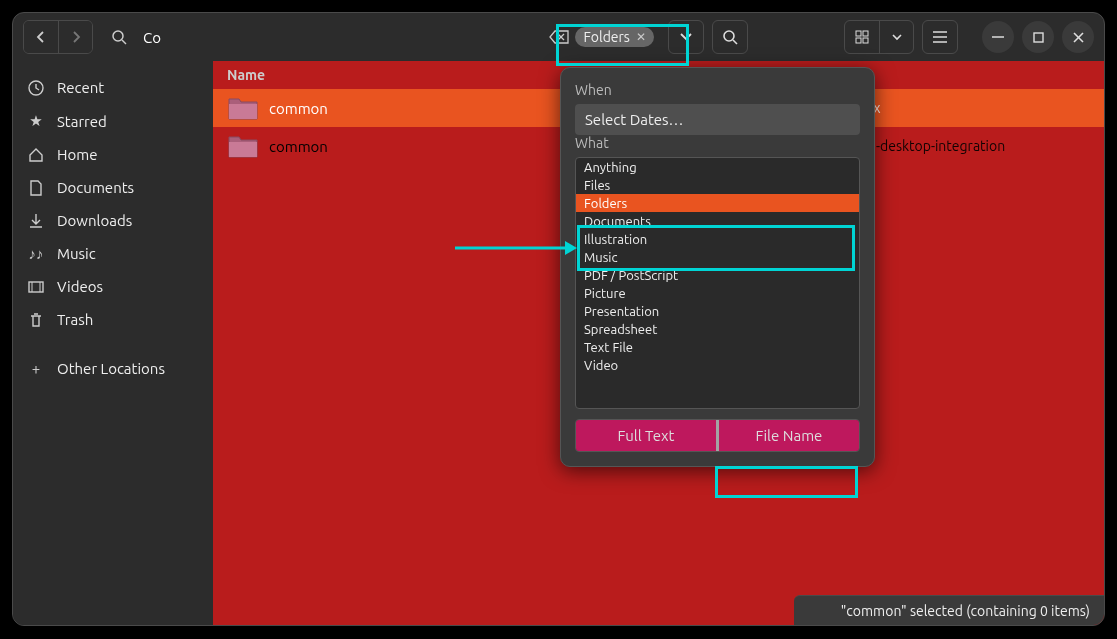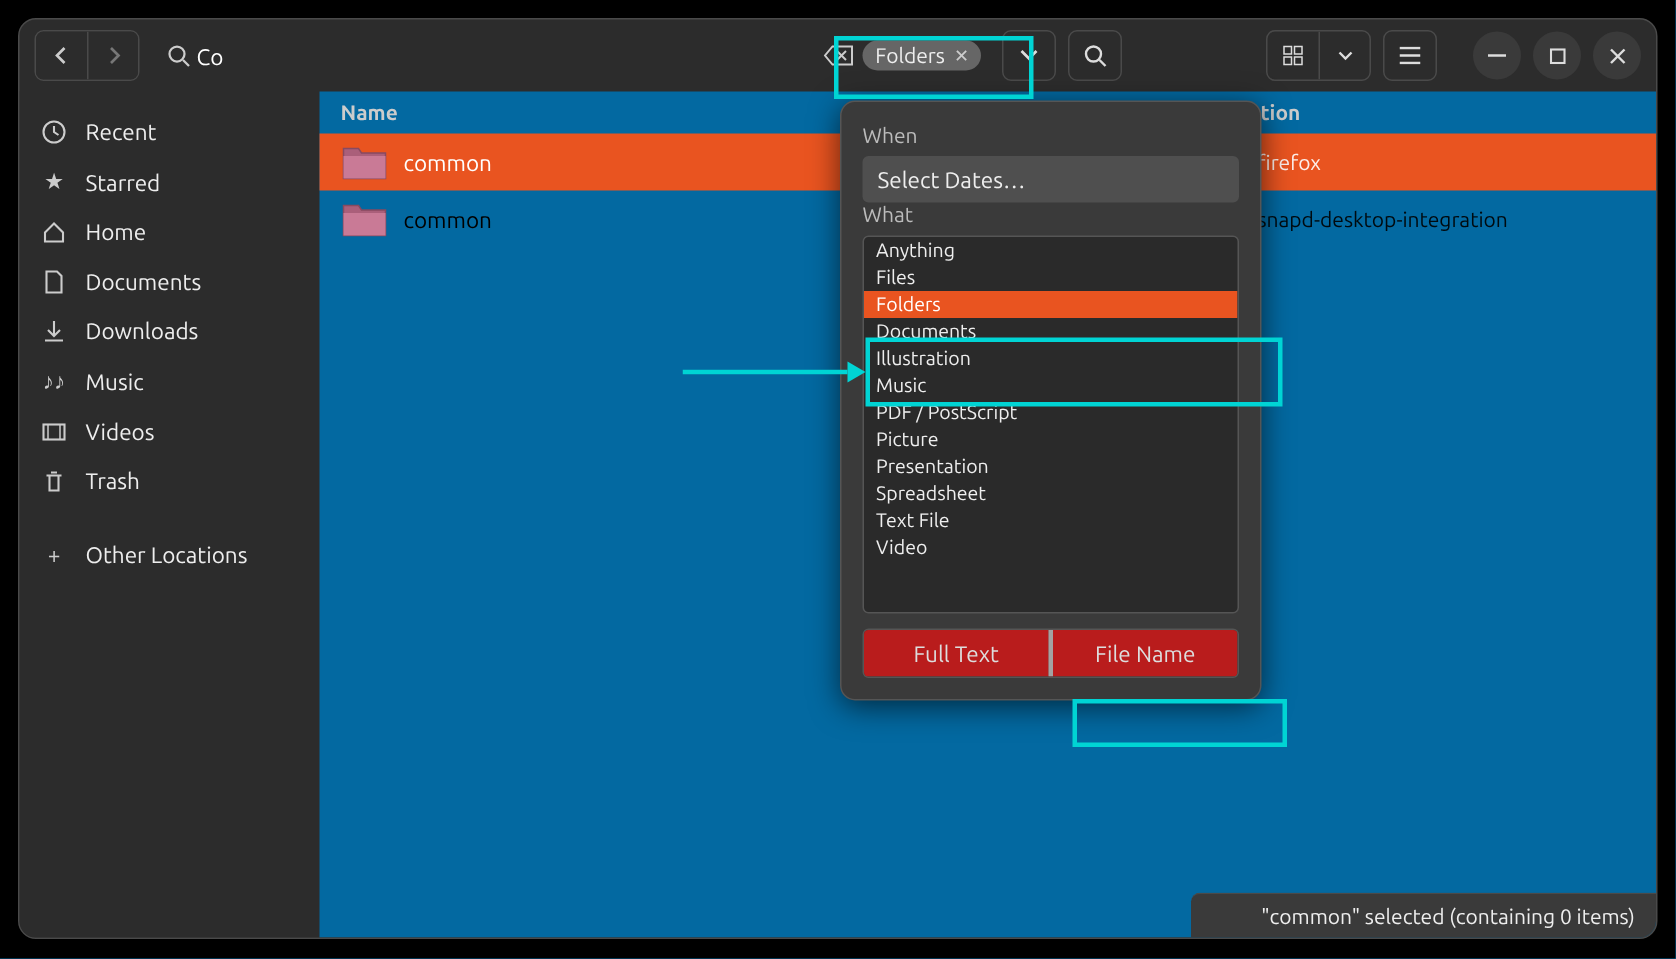--- a/index.html
+++ b/index.html
@@ -2,57 +2,57 @@
 <html><head>
 <meta charset="utf-8">
 <style>
 * { box-sizing: border-box; margin: 0; padding: 0; font-family: Ubuntu, -apple-system, sans-serif; }
 body { background: #000; width: 1117px; height: 639px; overflow: hidden; position: relative; }
 .window { background: #2c2c2c; width: 1093px; height: 614px; position: absolute; top: 12px; left: 12px; border-radius: 12px; border: 1px solid #4a4a4a; overflow: hidden; display: flex; flex-direction: column; }
 .toolbar { height: 48px; display: flex; align-items: center; padding: 0 10px; gap: 8px; }
 .nav-group { display: flex; border: 1px solid #4a4a4a; border-radius: 6px; overflow: hidden; }
 .nav-btn { width: 34px; height: 32px; background: #2c2c2c; display: flex; align-items: center; justify-content: center; color: #aaa; cursor: pointer; }
 .nav-btn + .nav-btn { border-left: 1px solid #4a4a4a; }
-.search-field { flex: 1; display: flex; align-items: center; gap: 4px; padding: 0 10px; height: 34px; border-radius: 4px; color: #ddd; }
+.search-field { flex: 1; display: flex; align-items: center; gap: 16px; padding: 0 10px; height: 34px; border-radius: 4px; color: #ddd; }
 .search-icon { color: #aaa; }
 .search-text { font-size: 15px; color: #fff; }
 .filter-well { display: flex; align-items: center; gap: 6px; padding: 3px 6px; }
 .filter-chip { background: #666; border-radius: 10px; padding: 2px 8px; display: flex; align-items: center; gap: 6px; color: #eee; font-size: 14px; }
 .chip-x { color: #ccc; font-size: 12px; }
 .toolbar-btn { width: 36px; height: 34px; display: flex; align-items: center; justify-content: center; border: 1px solid #4a4a4a; border-radius: 6px; color: #ddd; cursor: pointer; }
 .btn-pair { display: flex; border: 1px solid #4a4a4a; border-radius: 6px; overflow: hidden; }
 .btn-pair > div { width: 34px; height: 32px; display: flex; align-items: center; justify-content: center; color: #ddd; cursor: pointer; }
 .btn-pair > div + div { border-left: 1px solid #4a4a4a; }
 .circle-btn { width: 32px; height: 32px; border-radius: 50%; background: #3a3a3a; display: flex; align-items: center; justify-content: center; color: #ddd; cursor: pointer; }
 .body-area { flex: 1; display: flex; min-height: 0; }
 .sidebar { width: 200px; background: #2c2c2c; overflow-y: auto; }
 .sidebar-spacer { height: 10px; }
 .side-item { display: flex; align-items: center; gap: 12px; padding: 8px 14px; color: #eee; font-size: 15px; cursor: pointer; }
 .side-icon { width: 18px; display: flex; align-items: center; justify-content: center; color: #ccc; }
 .eject { margin-left: auto; color: #aaa; }
-.main-panel { flex: 1; background: #0369a1; display: flex; flex-direction: column; }
+.main-panel { flex: 1; background: #b91c1c; display: flex; flex-direction: column; }
 .col-headers { display: flex; padding: 6px 14px; font-size: 14px; color: #ccc; font-weight: 600; }
 .ch-name { flex: 1; }
 .ch-size { width: 80px; text-align: right; }
 .ch-loc { width: 300px; padding-left: 20px; }
 .row { display: flex; align-items: center; padding: 6px 14px; gap: 10px; cursor: pointer; }
 .row.selected { background: #e95420; color: #fff; }
 .row .folder-ic { width: 32px; height: 26px; }
 .row .fname { flex: 1; font-size: 15px; }
 .row .fsize { width: 80px; text-align: right; font-size: 14px; }
 .row .floc { width: 300px; padding-left: 20px; font-size: 14px; opacity: 0.9; }
 .status-bar { height: 30px; background: #3a3a3a; display: flex; align-items: center; justify-content: flex-end; padding: 0 14px; color: #eee; font-size: 14px; border-top: 1px solid #4a4a4a; margin-left: auto; width: 310px; border-radius: 6px 0 0 0; }
-.popover-back { position: absolute; top: 67px; left: 560px; width: 281px; background: #3a3a3a; border-radius: 10px; border: 1px solid #555; padding: 14px; box-shadow: 0 4px 20px rgba(0,0,0,0.6); }
+.popover-back { position: absolute; top: 67px; left: 560px; width: 315px; background: #3a3a3a; border-radius: 10px; border: 1px solid #555; padding: 14px; box-shadow: 0 4px 20px rgba(0,0,0,0.6); }
 .pop-label { color: #bbb; font-size: 14px; margin-bottom: 6px; }
 .pop-select { background: #4f4f4f; padding: 7px 10px; border-radius: 4px; color: #eee; font-size: 15px; cursor: pointer; }
 .what-list { background: #2a2a2a; border: 1px solid #555; border-radius: 4px; height: 252px; overflow: hidden; margin-bottom: 10px; }
 .what-item { padding: 2px 8px; font-size: 13px; color: #eee; cursor: pointer; }
 .what-item.selected { background: #e95420; color: #fff; }
 .seg-btns { display: flex; gap: 0; border-radius: 4px; overflow: hidden; border: 1px solid #555; }
-.seg { flex: 1; text-align: center; padding: 7px 0; font-size: 15px; color: #ddd; background: #b91c1c; cursor: pointer; }
+.seg { flex: 1; text-align: center; padding: 7px 0; font-size: 15px; color: #ddd; background: #be185d; cursor: pointer; }
 .seg + .seg { border-left: 3px solid #a3a3a3; }
 .hl-cyan { position: absolute; border: 3px solid #00d4d4; pointer-events: none; }
 .arrow-cyan { position: absolute; pointer-events: none; }
 svg { display: block; }
 </style>
 </head>
 <body>
 
 <div class="window">
   <div class="toolbar">

